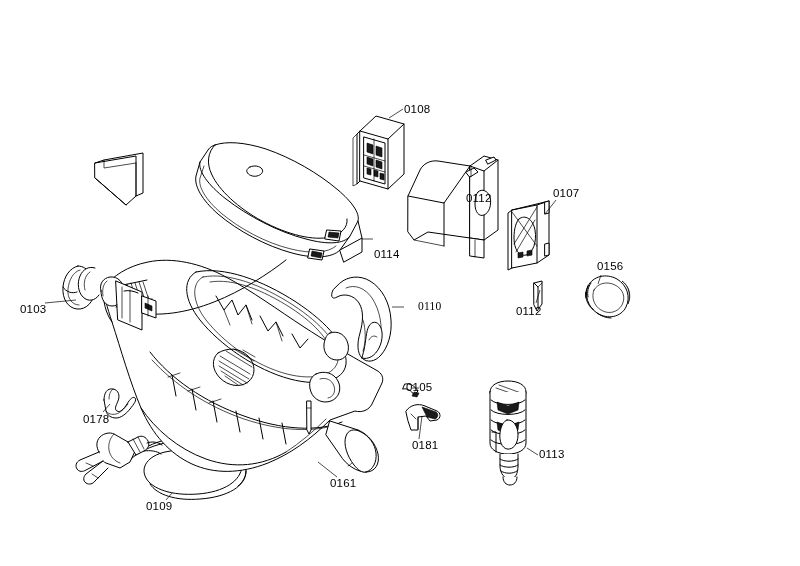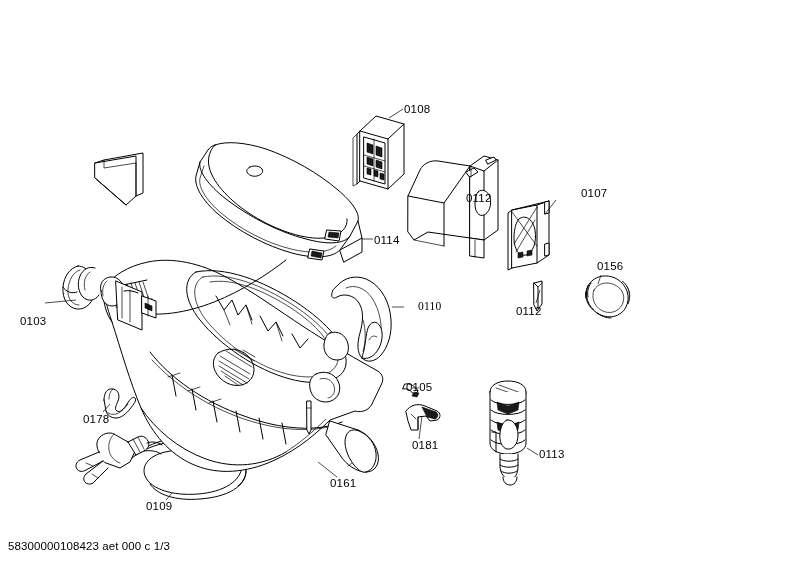--- a/index.html
+++ b/index.html
@@ -433,28 +433,27 @@
       <line class="leader" x1="110" y1="404" x2="103" y2="412"></line>
       <line class="leader" x1="76" y1="300" x2="45" y2="303"></line>
       <line class="leader" x1="318" y1="462" x2="337" y2="477"></line>
       <line class="leader" x1="172" y1="493" x2="166" y2="500"></line>
     </g>
 
   </svg>
 
   <div class="lbl" style="left:404px; top:103px;">0108</div>
   <div class="lbl" style="left:466px; top:148px;margin-top:44px;">0112</div>
-  <div class="lbl" style="left:553px; top:187px;margin-left:28px;">0107</div>
-  <div class="lbl" style="left:374px; top:234px;">0114</div>
+  <div class="lbl" style="left:553px; top:187px;">0107</div>
+  <div class="lbl" style="left:374px; top:248px;">0114</div>
   <div class="lbl" style="left:597px; top:260px;">0156</div>
-  <div class="lbl" style="left:20px; top:303px;margin-top:12px;">0103</div>
+  <div class="lbl" style="left:20px; top:303px;">0103</div>
   <div class="lbl" style="left:418px; top:300px;font-family:Liberation Serif, serif;">0110</div>
   <div class="lbl" style="left:516px; top:305px;">0112</div>
   <div class="lbl" style="left:406px; top:381px;">0105</div>
   <div class="lbl" style="left:83px; top:413px;">0178</div>
   <div class="lbl" style="left:412px; top:439px;">0181</div>
   <div class="lbl" style="left:539px; top:448px;">0113</div>
   <div class="lbl" style="left:330px; top:477px;">0161</div>
   <div class="lbl" style="left:146px; top:500px;">0109</div>
 
-  <div id="footer-text">58300000108423 aet 000 c 1/3</div>
 
 </div>
 
 </body></html>

